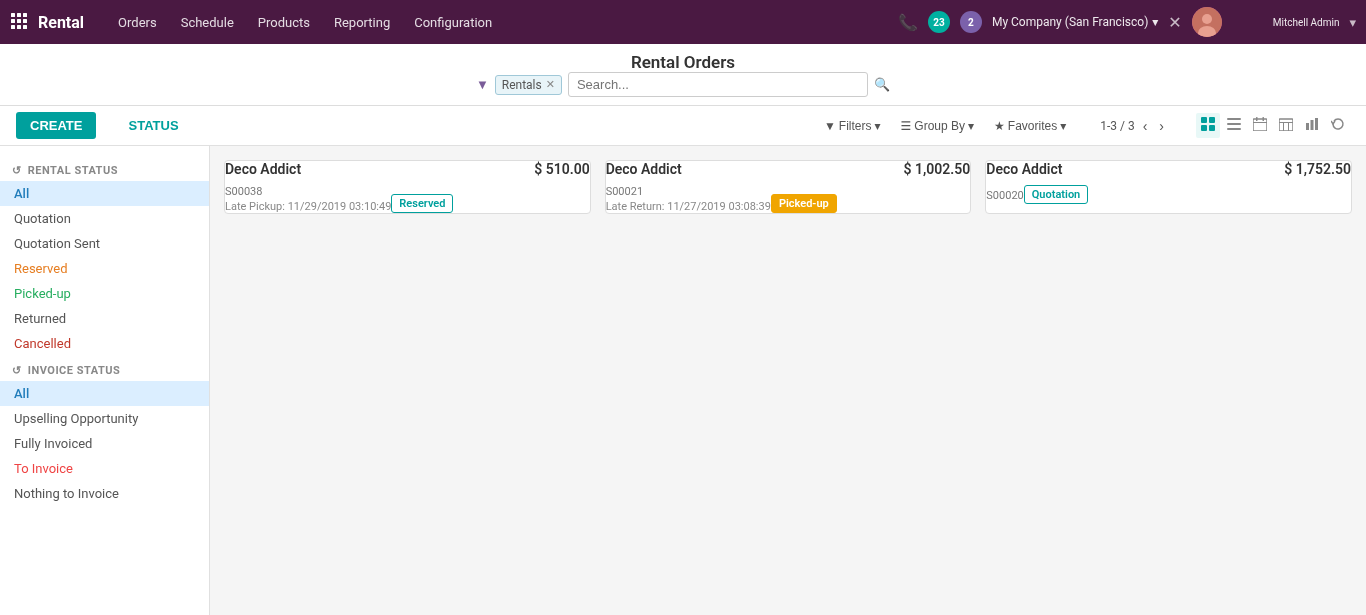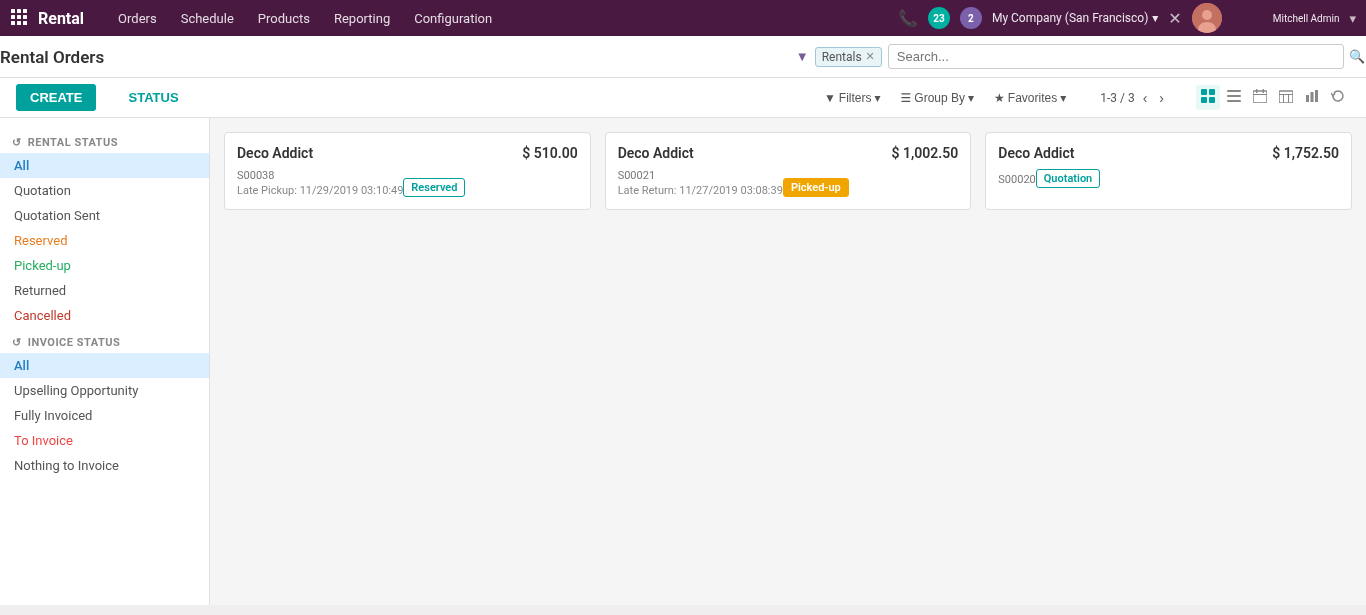--- a/index.html
+++ b/index.html
@@ -2,21 +2,21 @@
 <html><head>
   <meta charset="utf-8">
   <style>
     * { box-sizing: border-box; margin: 0; padding: 0; }
     body { font-family: -apple-system, BlinkMacSystemFont, 'Segoe UI', Roboto, sans-serif; font-size: 13px; background: #f0eeee; }
 
     
     .topnav {
       background: #4a1942;
       color: white;
-      height: 36px;
+      height: 44px;
       display: flex;
       align-items: center;
       padding: 0 10px;
       gap: 0;
     }
     .topnav-grid-icon { margin-right: 10px; cursor: pointer; }
     .topnav-brand { font-size: 16px; font-weight: bold; color: white; margin-right: 24px; }
     .topnav-menu { display: flex; gap: 4px; flex: 1; }
     .topnav-menu a {
       color: rgba(255,255,255,0.85);
@@ -50,38 +50,39 @@
     .user-name { color: rgba(255,255,255,0.9); font-size: 10px; cursor: pointer; margin-left: 41px; }
 
     
     .subheader {
       background: white;
       padding: 8px 0;
       display: flex;
       align-items: center;
       justify-content: space-between;
       border-bottom: 1px solid #ddd;
+      flex-direction: column;
     }
     .page-title { font-size: 17px; font-weight: 600; color: #333; }
     .search-area { display: flex; align-items: center; gap: 6px; }
     .search-filter-tag {
       background: #e8f4f8;
       border: 1px solid #a0c8d8;
       border-radius: 3px;
       padding: 2px 6px;
       font-size: 12px;
       display: flex; align-items: center; gap: 4px;
       color: #555;
     }
     .search-filter-tag .remove { cursor: pointer; color: #888; font-size: 11px; }
     .search-box {
       border: 1px solid #ccc;
       border-radius: 3px;
       padding: 4px 8px;
-      width: 456px;
+      width: 300px;
       font-size: 13px;
       outline: none;
     }
     .search-icon-btn { cursor: pointer; color: #666; }
 
     
     .actionbar {
       background: white;
       padding: 6px 16px;
       display: flex;
@@ -178,21 +179,20 @@
     .cards-grid {
       display: grid;
       grid-template-columns: repeat(3, 1fr);
       gap: 14px;
       align-content: start;
     }
     .card {
       background: white;
       border: 1px solid #ddd;
       border-radius: 4px;
-      padding: 12px;
       cursor: pointer;
     }
     .card-header { display: flex; justify-content: space-between; align-items: flex-start; margin-bottom: 8px; }
     .card-name { font-size: 14px; font-weight: 600; color: #333; }
     .card-amount { font-size: 14px; font-weight: 600; color: #333; }
     .card-body { display: flex; justify-content: flex-start; align-items: flex-end; }
     .card-info { font-size: 11px; color: #888; }
     .card-info .order-id { color: #777; margin-bottom: 2px; }
     .card-info .late-info { color: #888; }
     .status-badge {

